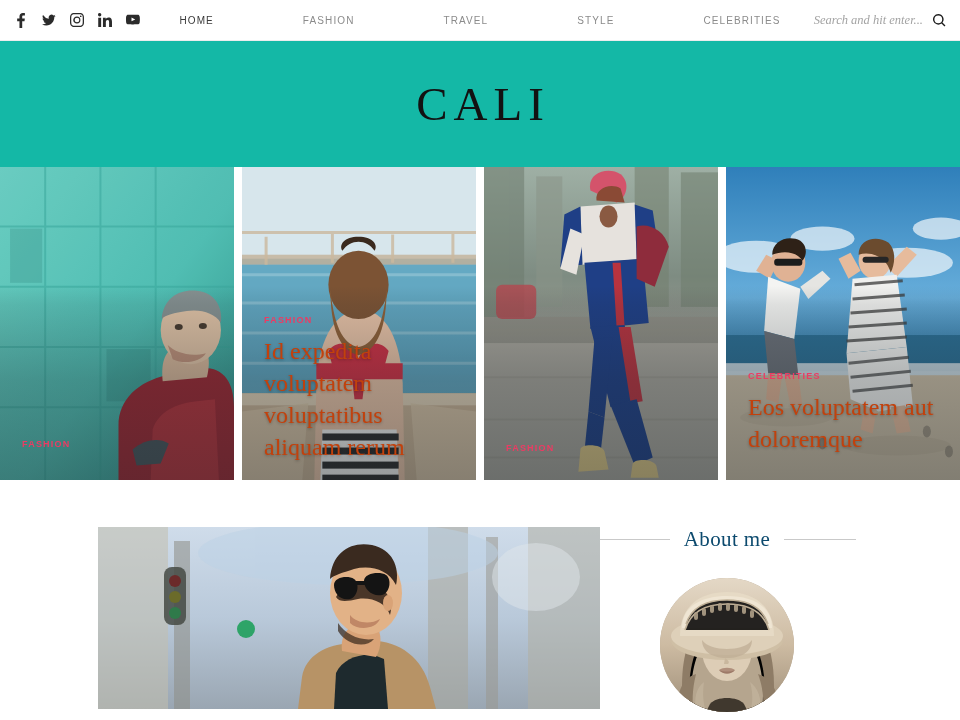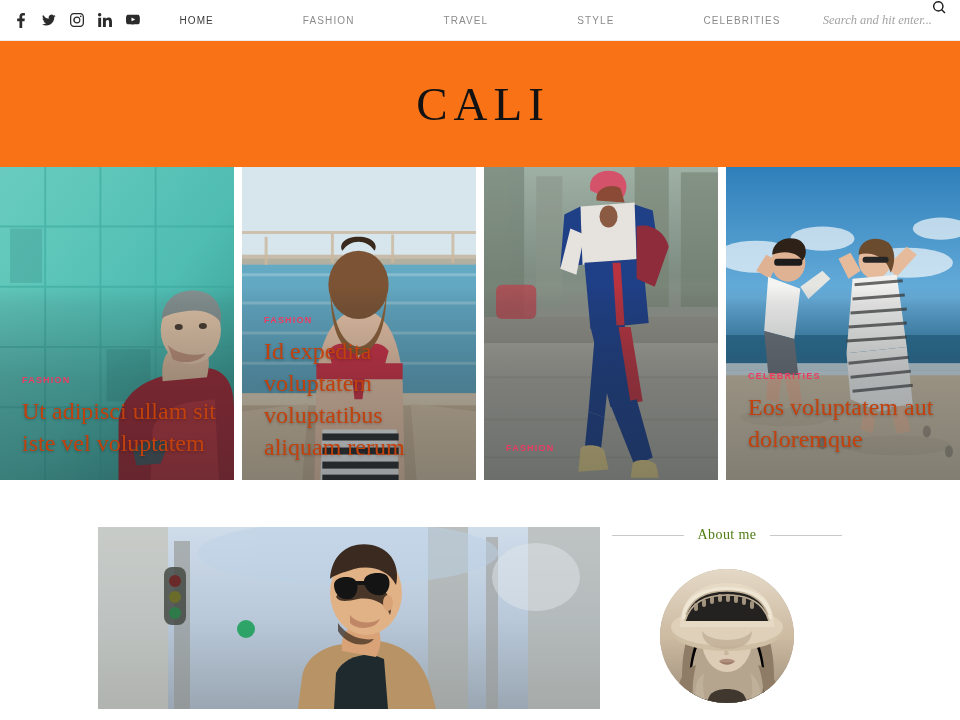--- a/index.html
+++ b/index.html
@@ -59,20 +59,22 @@
     font-family: "Liberation Sans", sans-serif;
   }
   .navitem.active { color: #3a3a3a; }
 
   .searchwrap {
     position: absolute;
     right: 14px;
     top: 0;
     height: 40px;
     display: flex;
+    align-items: center;
+    gap: 9px;
   }
   .searchinput {
     border: none;
     outline: none;
     background: transparent;
     text-align: right;
     width: 130px;
     font-family: "Liberation Serif", serif;
     font-style: italic;
     font-size: 12.5px;
@@ -83,21 +85,21 @@
     background: none; border: none; padding: 0; cursor: pointer;
     width: 14px; height: 14px; display: flex; align-items: center; justify-content: center;
   }
 
   
   .logowrap {
     height: 126px;
     display: flex;
     align-items: center;
     justify-content: center;
-    background: #f97316;
+    background: #14b8a6;
   }
   .logo {
     font-family: "Liberation Serif", serif;
     font-size: 47px;
     letter-spacing: 6px;
     color: #121212;
     font-weight: 400;
     text-indent: 6px;
     cursor: pointer;
   }
@@ -184,22 +186,22 @@
     display: flex;
     align-items: center;
     gap: 14px;
     width: 100%;
     justify-content: center;
     margin-bottom: 26px;
   }
   .abouthead .rule { height: 1px; background: #c9c9c9; width: 72px; flex: 0 0 auto; }
   .abouttitle {
     font-family: "Liberation Serif", serif;
-    font-size: 14px;
-    color: #4d7c0f;
+    font-size: 21px;
+    color: #0c4a6e;
     letter-spacing: 0.4px;
     white-space: nowrap;
   }
   .avatar {
     width: 134px; height: 134px;
     border-radius: 50%;
     overflow: hidden;
     position: relative;
     background: #b4a692;
   }
@@ -292,21 +294,20 @@
         <path d="M167 178 C175 186 190 190 205 186 C200 194 184 198 172 192 Z" fill="#c98f78"></path>
         <ellipse cx="178" cy="160" rx="4" ry="3" fill="#4a3328"></ellipse>
         <ellipse cx="202" cy="159" rx="4" ry="3" fill="#4a3328"></ellipse>
         <path d="M132 282 C144 272 158 270 168 276 L160 296 L136 298 Z" fill="#4b4f57"></path>
         <rect x="0" y="0" width="233" height="313" fill="#2aa99c" opacity="0.06"></rect>
       </svg>
     </div>
     <div class="veil"></div>
     <div class="cbody">
       <span class="cat" style="color: rgb(236, 59, 99);">FASHION</span>
-      <h2 class="ctitle">Ut adipisci ullam sit iste vel voluptatem</h2>
     </div>
   </article>
 
   <article class="card c2">
     <div class="photo">
       <svg viewBox="0 0 233 313" preserveAspectRatio="xMidYMid slice">
         <defs>
           <linearGradient id="g2a" x1="0" y1="0" x2="0" y2="1">
             <stop offset="0" stop-color="#cfe3ea"></stop>
               <stop offset="0.34" stop-color="#86b9cc"></stop>

